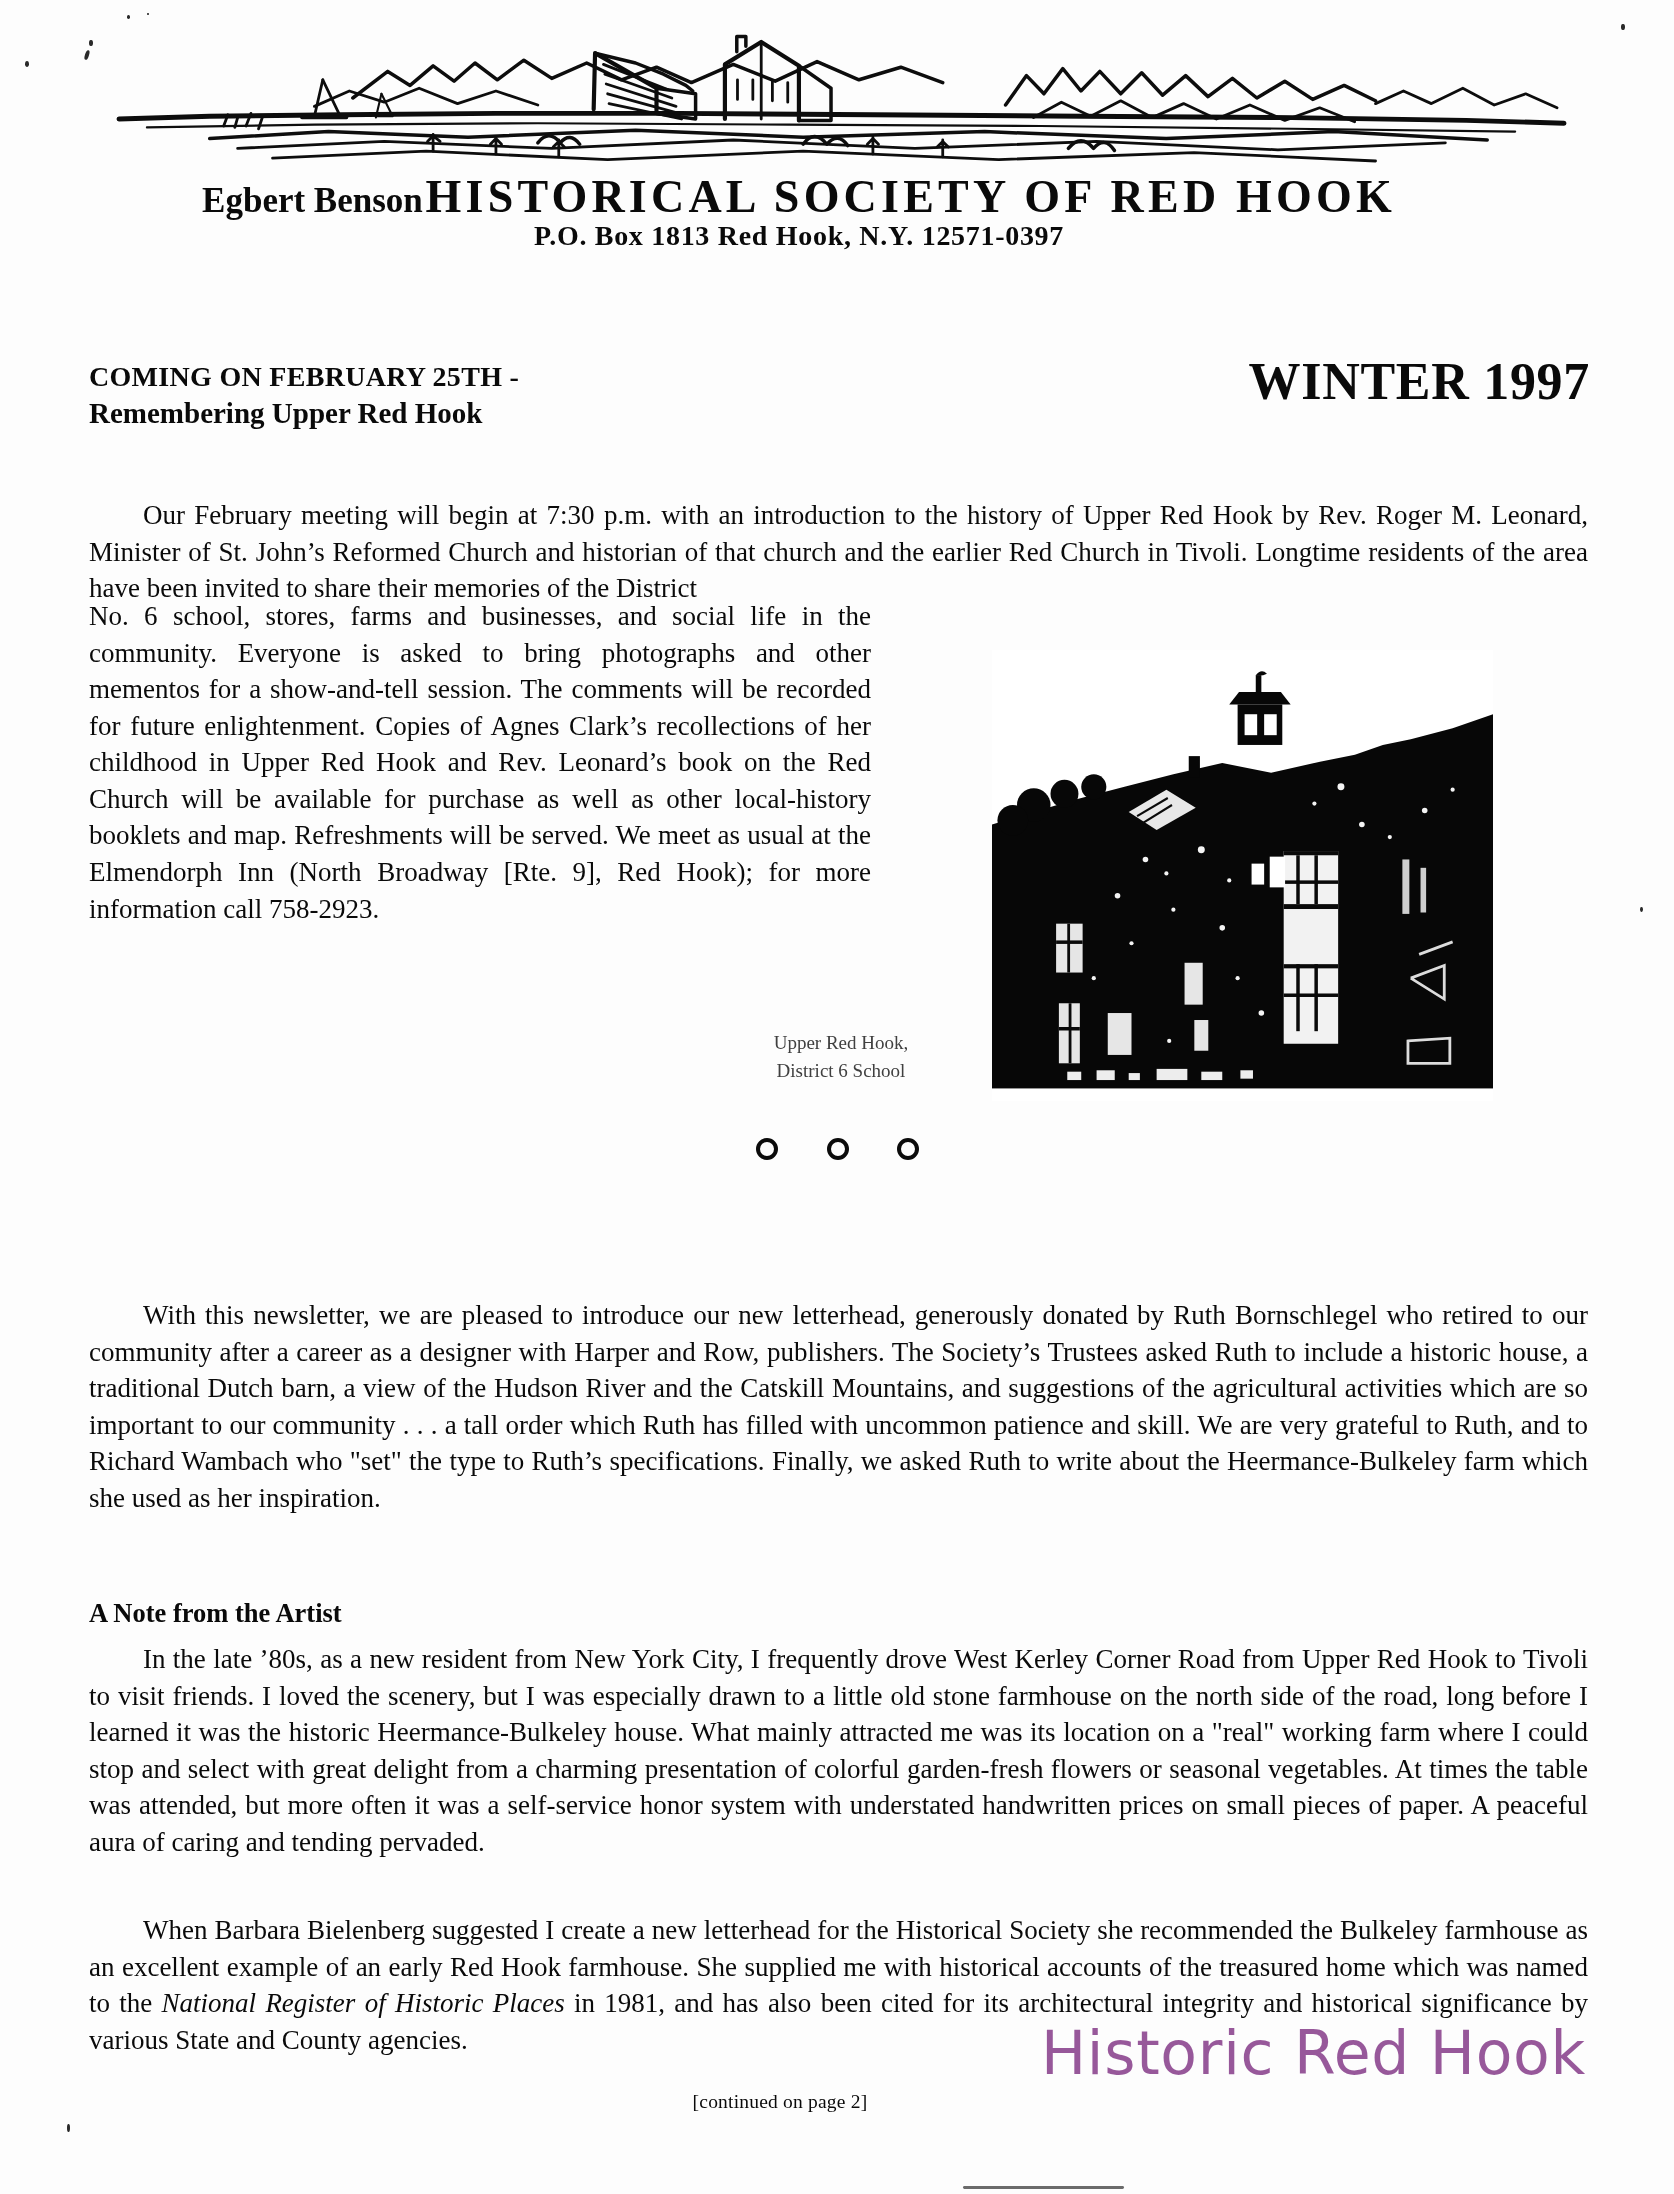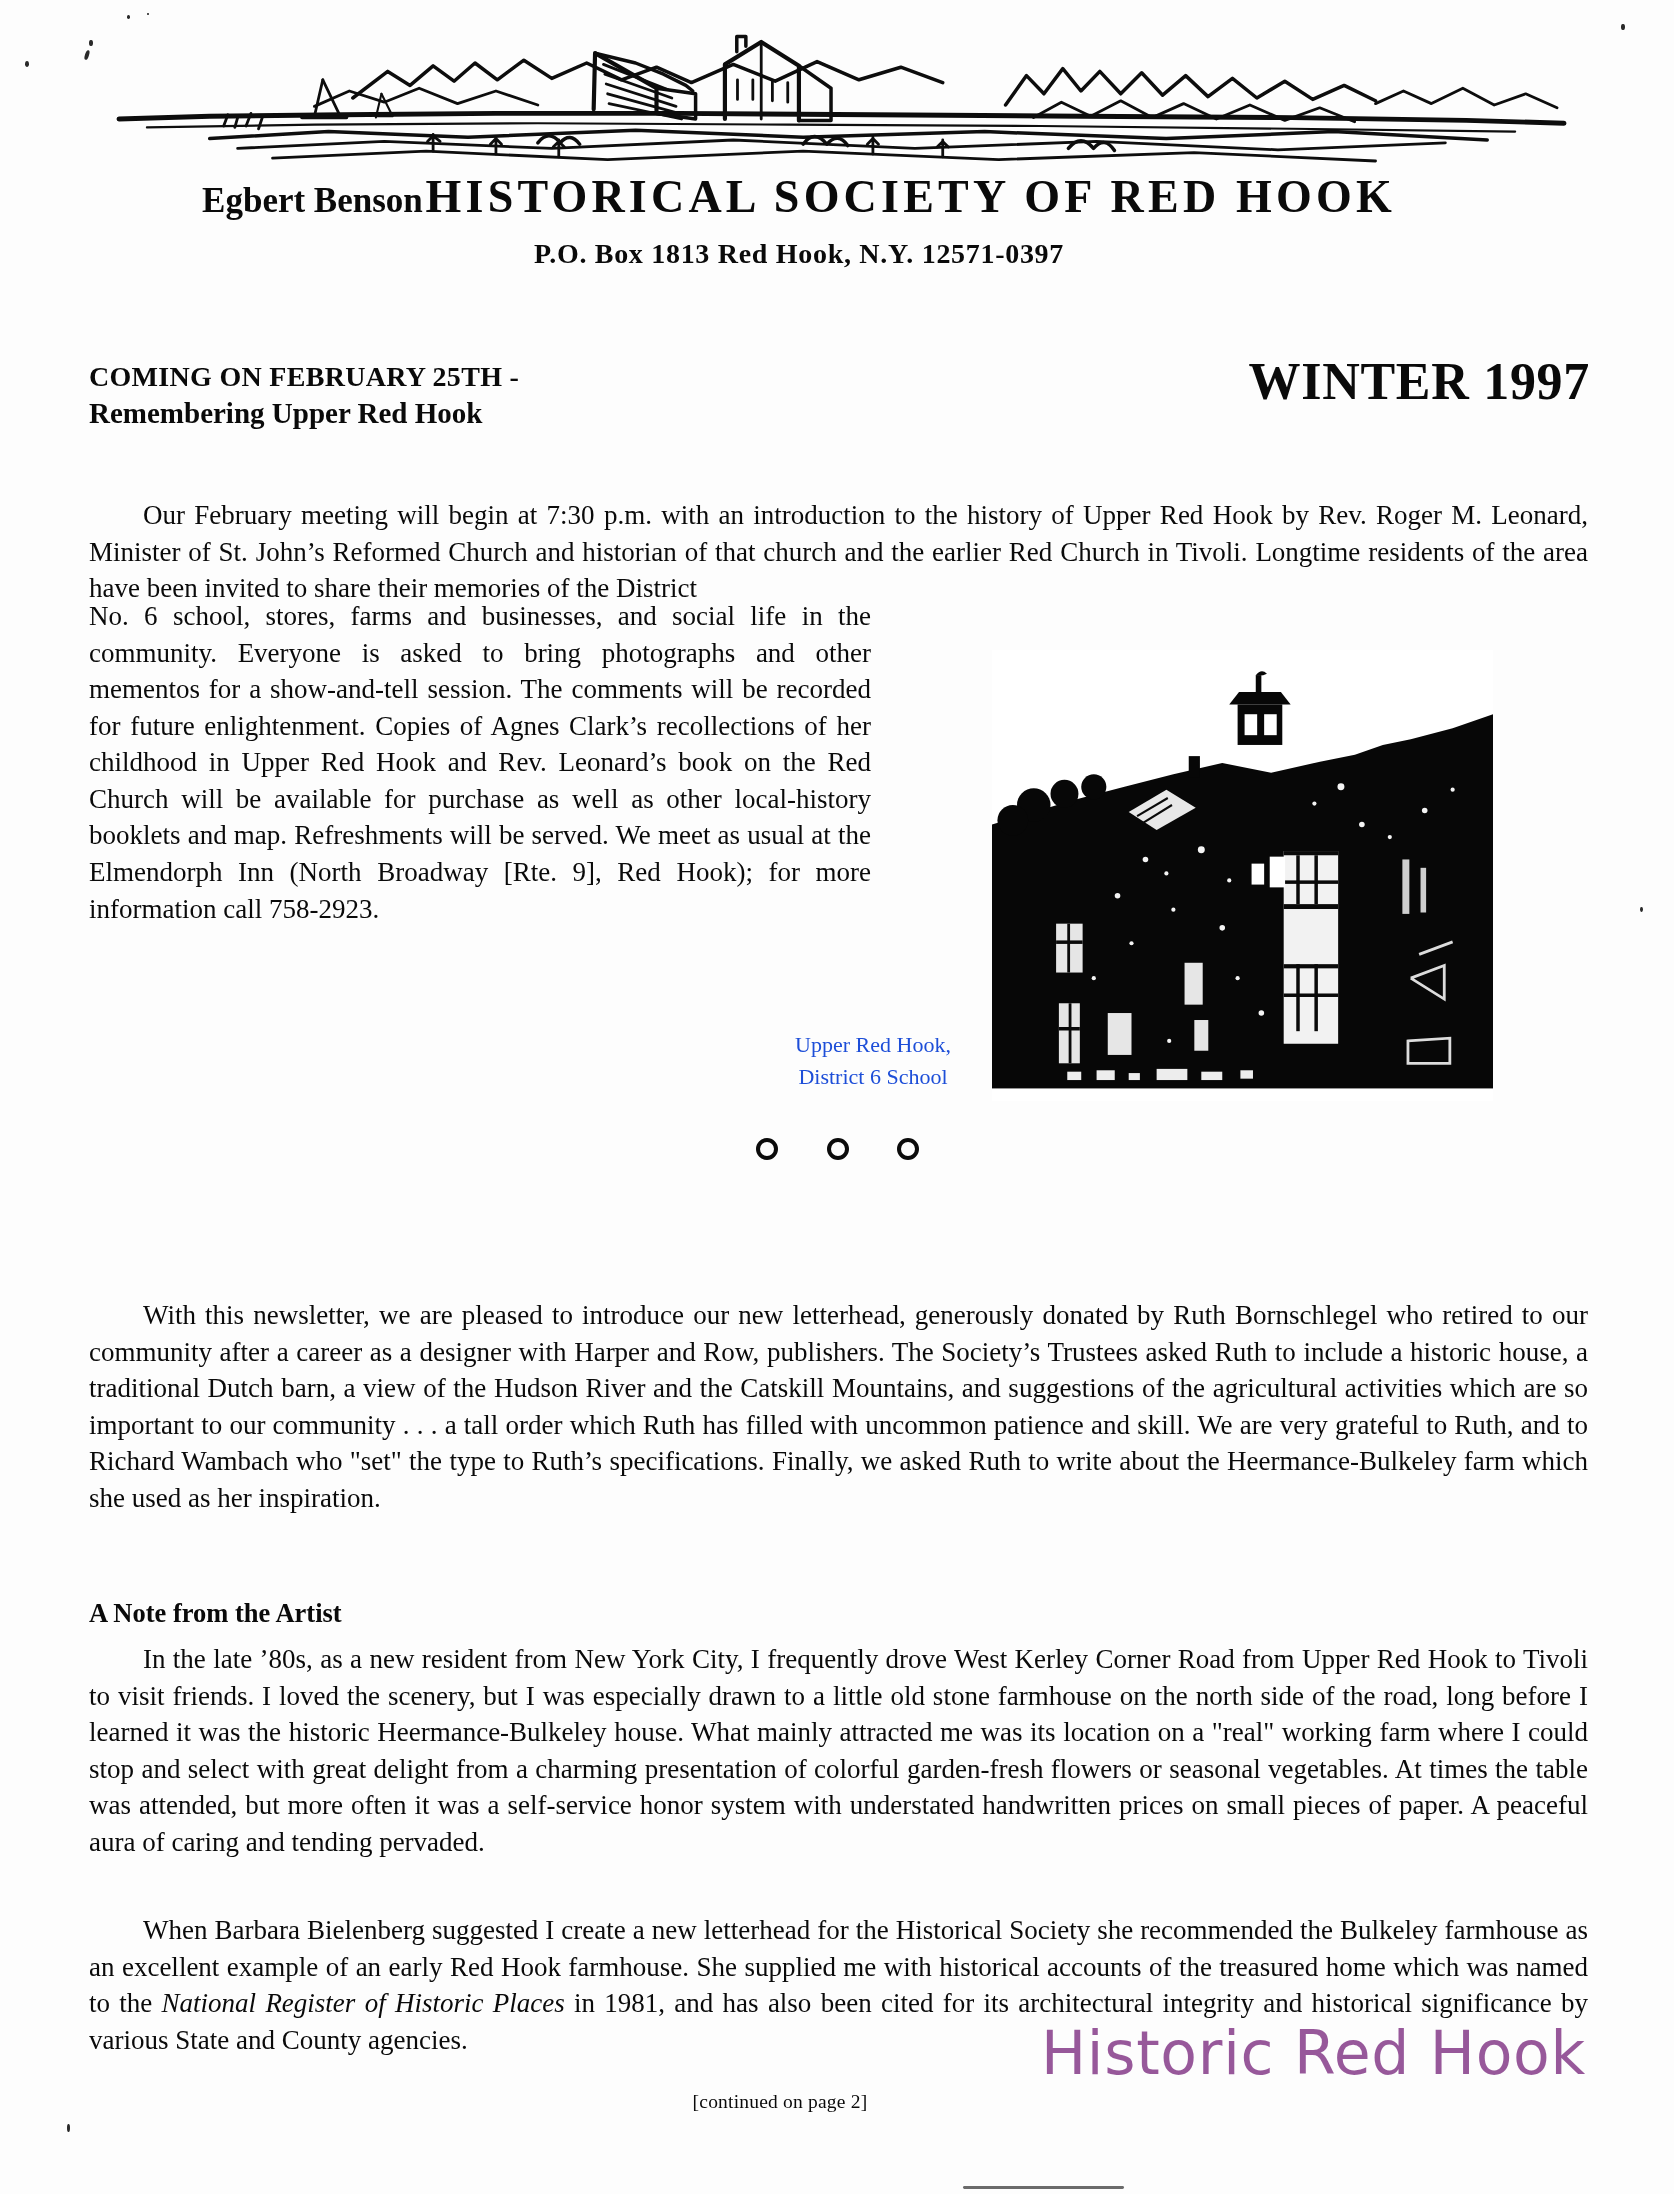--- a/index.html
+++ b/index.html
@@ -43,21 +43,20 @@
     letter-spacing: 0px;
     vertical-align: baseline;
   }
   .soc-main {
     font-size: 46px;
     font-weight: bold;
     letter-spacing: 4.2px;
     vertical-align: baseline;
   }
   .soc-addr {
-    margin-top: 18px;
     font-size: 28px;
     font-weight: bold;
     letter-spacing: 0.7px;
   }
 
   
   #headrow {
     position: absolute;
     left: 89px; top: 360px;
     width: 1501px;
@@ -112,26 +111,26 @@
     position: absolute;
     left: 992px; top: 650px;
     width: 501px; height: 451px;
     overflow: hidden;
     background: #000;
   }
   #photo svg { width: 100%; height: 100%; display: block; }
 
   #photo-caption {
     position: absolute;
-    left: 744px; top: 1029px;
+    left: 712px; top: 1029px;
     width: 258px;
     text-align: center;
-    font-size: 22px;
+    font-size: 19px;
     line-height: 1.45;
-    color: #1d4ed8;
+    color: #404040;
   }
 
   
   #divider {
     position: absolute;
     left: 0; top: 1138px;
     width: 1675px;
     text-align: center;
   }
   .ring {

